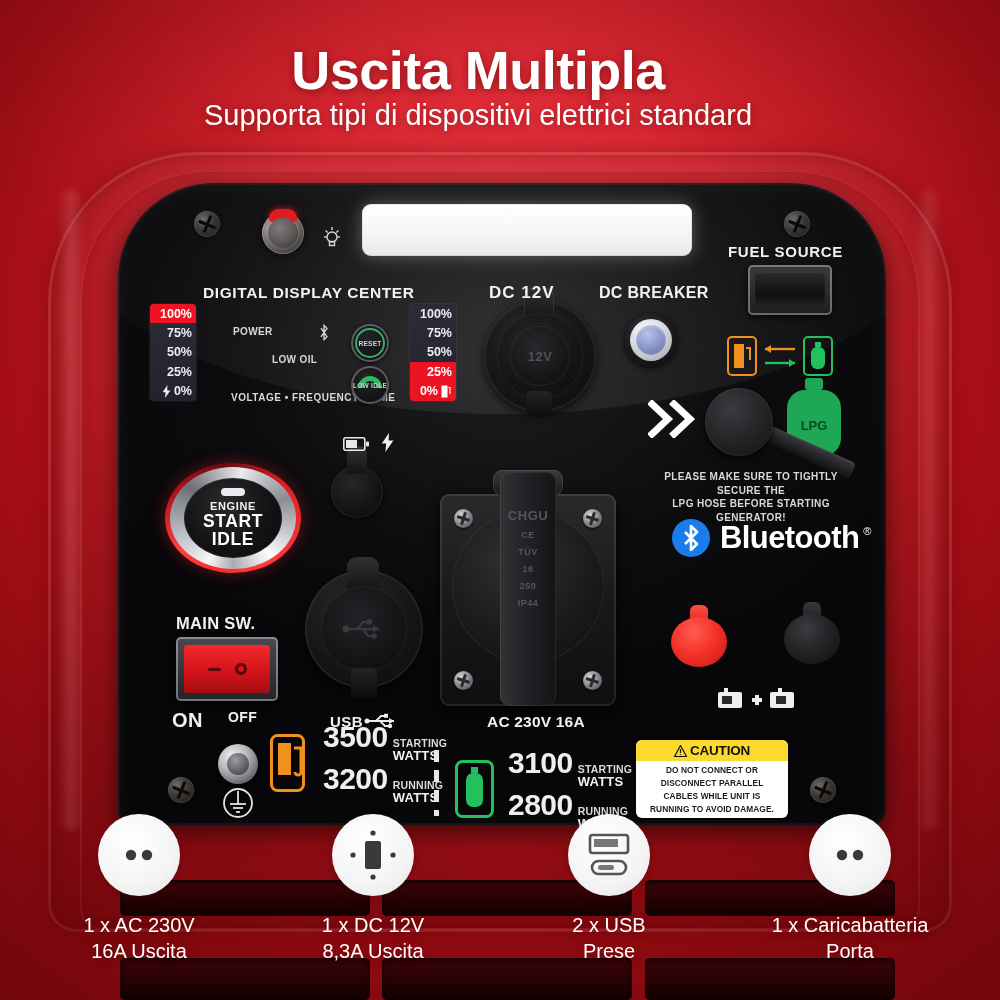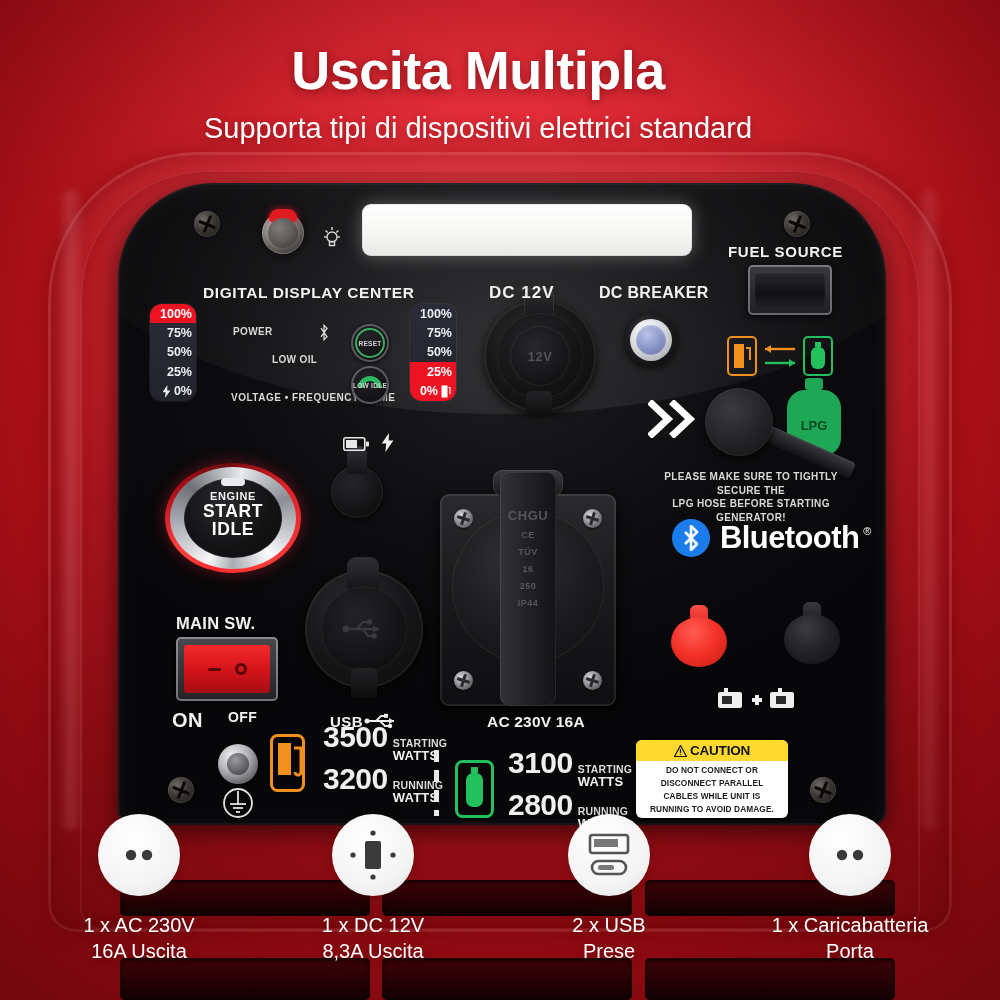--- a/index.html
+++ b/index.html
@@ -60,21 +60,21 @@
   }
 
   
   .header { position:absolute; left:0; top:0; width:956px; text-align:center; z-index:20; }
   .title {
     font-size:54px; font-weight:700; color:#fff; letter-spacing:-.5px;
     margin-top:42px; line-height:1.05;
     text-shadow:0 2px 10px rgba(80,0,0,.55);
   }
   .subtitle {
-    font-size:29px; color:#fff; margin-top:13px; font-weight:400;
+    font-size:29px; color:#fff; font-weight:400;
     text-shadow:0 2px 8px rgba(80,0,0,.5);
   }
 
   
   .panel {
     position:absolute; left:118px; top:183px; width:768px; height:642px;
     border-radius:96px 96px 14px 14px;
     background:
       radial-gradient(ellipse 60% 50% at 50% 30%, #1c1b1e 0%, #0d0c0f 55%, #070608 100%);
     box-shadow:
@@ -147,21 +147,21 @@
   .small-txt {
     position:absolute; color:#d9d9d9; font-size:10px; font-weight:700; letter-spacing:.35px; z-index:14;
   }
   .t-power { left:233px; top:326px; }
   .t-lowoil{ left:272px; top:326px;margin-top:28px; }
   .t-vft   { left:231px; top:392px; letter-spacing:.5px; }
   .t-lpg1  { left:641px; top:470px; line-height:1.35; width:220px; }
 
   
   .meter {
-    position:absolute; width:46px; border-radius:12px; overflow:hidden; z-index:14;
+    position:absolute; width:46px; border-radius:4px; overflow:hidden; z-index:14;
     background:linear-gradient(180deg,#2c2c38 0%,#23232d 100%);
     box-shadow:0 0 0 1px rgba(255,255,255,.06);
   }
   .meter .row {
     height:19.4px; display:flex; align-items:center; justify-content:flex-end;
     padding-right:4px; color:#eceef4; font-size:12.5px; font-weight:700;
   }
   .meter .row.hot { background:#ee1322; color:#fff; }
   .meter-left  { left:150px; top:304px; }
   .meter-right { left:410px; top:304px; }
@@ -276,21 +276,21 @@
     background:conic-gradient(from 200deg, #ff2b2b 0deg, #ff4040 40deg, #b71118 90deg, #6a0a0e 150deg, #e02028 220deg, #ff3b3b 300deg, #ff2b2b 360deg);
     box-shadow:0 0 16px rgba(255,40,50,.35);
   }
   .engine .chrome {
     position:absolute; left:5px; top:4px; right:5px; bottom:4px; border-radius:50%;
     background:conic-gradient(from 210deg,#f7f7f9 0deg,#b9bcc2 45deg,#6d7076 95deg,#e9ebee 160deg,#8b8e94 220deg,#fdfdff 285deg,#a8abb1 330deg,#f7f7f9 360deg);
   }
   .engine .face {
     position:absolute; left:19px; top:15px; right:19px; bottom:15px; border-radius:50%;
     background:radial-gradient(circle at 42% 32%, #2a2a2d 0%, #141416 55%, #0a0a0b 100%);
-    display:flex; flex-direction:column; align-items:center; 
+    display:flex; flex-direction:column; align-items:center; justify-content:center;
     box-shadow:inset 0 0 0 1px rgba(255,255,255,.07);
   }
   .engine .pill {
     width:24px; height:8px; border-radius:5px; background:#e9ebee; margin-bottom:4px;
   }
   .engine .l1 { color:#f0f0f2; font-size:11px; font-weight:700; letter-spacing:.6px; }
   .engine .l2 { color:#fff; font-size:17.5px; font-weight:700; letter-spacing:.6px; line-height:1.05; }
   .engine .l3 { color:#fff; font-size:17.5px; font-weight:700; letter-spacing:.6px; line-height:1.05; }
 
   

